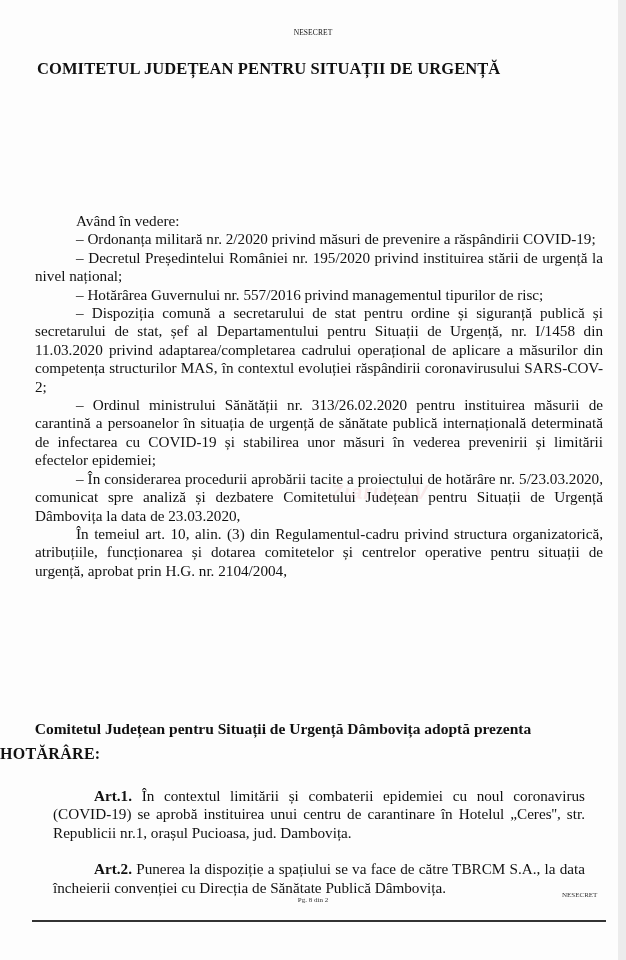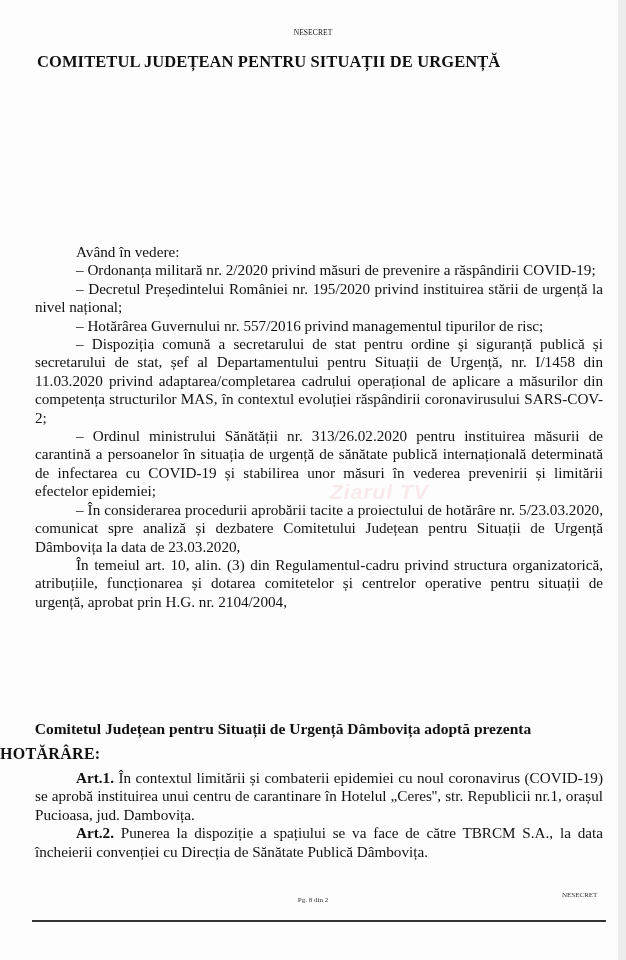--- a/index.html
+++ b/index.html
@@ -6,30 +6,30 @@
     body {
       width: 626px; height: 960px; overflow: hidden;
       background: #fdfdfd;
       font-family: "Liberation Serif", "DejaVu Serif", serif;
       color: #111;
       position: relative;
     }
     .page { position: absolute; left: 0; top: 0; width: 626px; height: 960px; }
     .right-edge { position: absolute; right: 0; top: 0; width: 8px; height: 960px; background: #ececec; }
     .top-marking { position: absolute; top: 28px; left: 0; width: 626px; text-align: center; font-size: 7.5px; letter-spacing: 0.1px; }
-    .org-header { position: absolute; top: 52px; left: 37px; font-weight: bold; font-size: 16.5px; letter-spacing: 0.1px; }
+    .org-header { position: absolute; top: 59px; left: 37px; font-weight: bold; font-size: 16.5px; letter-spacing: 0.1px; }
     .title-block { position: absolute; top: 115px; left: 0; width: 626px; text-align: center; font-weight: bold; font-size: 16px; line-height: 20px; }
     .title-block .num { font-size: 15px; }
-    .body { position: absolute; top: 212px; left: 35px; width: 568px; font-size: 15.2px; line-height: 18.4px; text-align: justify; margin-top: 31px; }
+    .body { position: absolute; top: 212px; left: 35px; width: 568px; font-size: 15.2px; line-height: 18.4px; text-align: justify; }
     .body p { margin: 0; }
     .body .ind { text-indent: 41px; }
     .adopt { position: absolute; top: 720px; left: 0; width: 566px; text-align: center; font-weight: bold; font-size: 15.5px; }
     .hot { position: absolute; top: 745px; left: 0; width: 626px; text-align: left; font-weight: bold; font-size: 16px; letter-spacing: 0.3px; }
     .articles { position: absolute; top: 769px; left: 35px; width: 568px; font-size: 15.2px; line-height: 18.4px; text-align: justify; }
-    .articles p { margin: 0; text-indent: 41px; }
+    .articles p { margin: 18px; text-indent: 41px; }
     .articles b { font-weight: bold; }
     .footer-page { position: absolute; top: 896px; left: 0; width: 626px; text-align: center; font-size: 7px; color: #333; }
     .footer-marking { position: absolute; top: 891px; left: 562px; font-size: 7px; color: #333; }
     .footer-rule { position: absolute; top: 920px; left: 32px; width: 574px; height: 1.5px; background: #333; }
     .watermark { position: absolute; top: 480px; left: 330px; font-family: "Liberation Sans", sans-serif; font-weight: bold; font-style: italic; font-size: 21px; color: rgba(220,60,80,0.10); letter-spacing: 1px; pointer-events: none; }
   </style>
 </head>
 <body>
 
 <div class="page">

